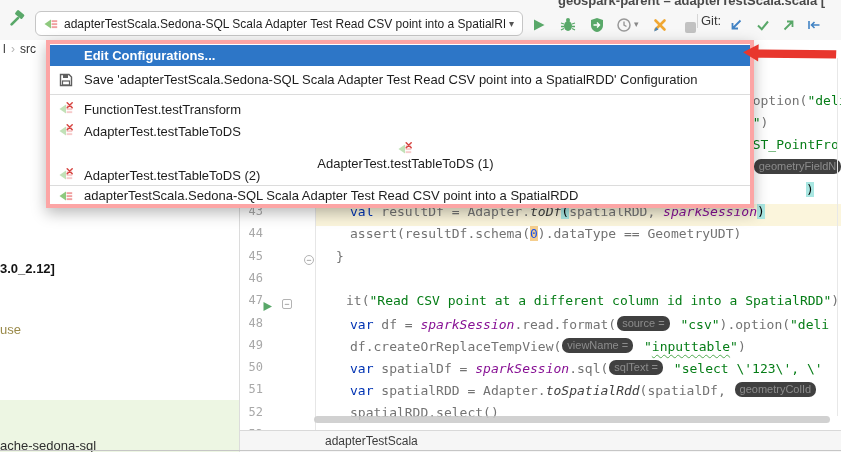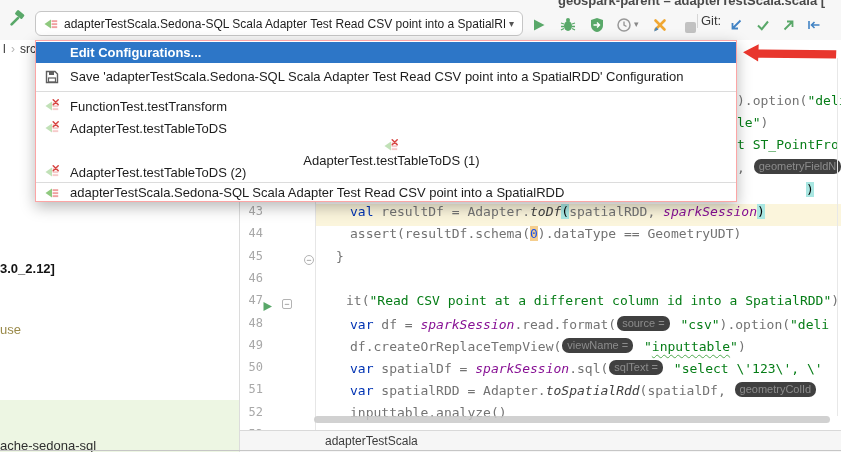--- a/index.html
+++ b/index.html
@@ -48,22 +48,22 @@
   .g-play{position:absolute;width:11px;height:11px;}
   .g-fold{position:absolute;width:10px;height:10px;box-sizing:border-box;border:1px solid #b3b3b3;
           color:#7a7a7a;font:9px "Liberation Sans",sans-serif;line-height:8px;text-align:center;background:#fff;}
   .g-fold.circle{border-radius:50%;}
   .g-fold.square{border-radius:2px;}
   #hscroll{position:absolute;left:74px;top:358px;width:516px;height:7px;border-radius:4px;background:#c9c9c9;opacity:.85;}
   #vtrack{position:absolute;right:3px;top:0;width:1px;height:358px;background:#e8e8e8;}
   #ed-breadcrumb{position:absolute;left:0;top:372px;right:0;height:22px;background:#f6f6f6;border-top:1px solid #d9d9d9;}
   #ed-breadcrumb span{position:absolute;left:85px;top:3px;font-size:12px;color:#3c3c3c;}
   
-  #menu{position:absolute;left:35px;top:40px;width:700px;height:160px;background:#fff;
-        border:1px solid #fca5a5;box-shadow:0 5px 14px rgba(0,0,0,.28);z-index:10;}
+  #menu{position:absolute;left:46px;top:40px;width:700px;height:160px;background:#fff;
+        border:4px solid #fca5a5;box-shadow:0 5px 14px rgba(0,0,0,.28);z-index:10;}
   .menu-item{position:absolute;left:0;right:0;display:flex;align-items:center;font-size:13px;color:#1d1d1d;}
   .menu-item.selected{background:#2D76C7;color:#fff;font-weight:700;}
   .mi-icon{width:14px;height:14px;margin-left:9px;flex:0 0 14px;}
   .mi-label{margin-left:11px;white-space:nowrap;}
   .menu-sep{position:absolute;left:0;right:0;height:1px;background:#dcdcdc;}
   
   #red-arrow{position:absolute;left:742px;top:42px;z-index:30;transform:rotate(2deg);}
   #bottom-line{position:absolute;left:0;top:450px;width:841px;height:1px;background:#c6c6c6;z-index:25;}
 </style>
 </head>
@@ -188,21 +188,21 @@
         <div class="code-line" style="top: 235.2px; left: 106px;"><span class="tok-id">it(</span><span class="tok-str">"Read CSV point at a different column id into a SpatialRDD"</span><span class="tok-id">)</span></div>
         <div class="line-num" style="top: 257.5px;">48</div>
         <div class="code-line" style="top: 257.5px; left: 110px;"><span class="tok-kw">var </span><span class="tok-id">df = </span><span class="tok-fld">sparkSession</span><span class="tok-id">.read.format(</span><span class="tok-hint">source =</span><span class="tok-str"> "csv"</span><span class="tok-id">).option(</span><span class="tok-str">"deli</span></div>
         <div class="line-num" style="top: 279.8px;">49</div>
         <div class="code-line" style="top: 279.8px; left: 110px;"><span class="tok-id">df.createOrReplaceTempView(</span><span class="tok-hint">viewName =</span><span class="tok-str"> "</span><span class="tok-typo">inputtable</span><span class="tok-str">"</span><span class="tok-id">)</span></div>
         <div class="line-num" style="top: 302.1px;">50</div>
         <div class="code-line" style="top: 302.1px; left: 110px;"><span class="tok-kw">var </span><span class="tok-id">spatialDf = </span><span class="tok-fld">sparkSession</span><span class="tok-id">.sql(</span><span class="tok-hint">sqlText =</span><span class="tok-str"> "select \'123\', \'</span></div>
         <div class="line-num" style="top: 324.4px; text-align: right;">51</div>
         <div class="code-line" style="top: 324.4px; left: 110px;"><span class="tok-kw">var </span><span class="tok-id">spatialRDD = Adapter.</span><span class="tok-mi">toSpatialRdd</span><span class="tok-id">(spatialDf, </span><span class="tok-hint">geometryColId</span></div>
         <div class="line-num" style="top: 346.7px;">52</div>
-        <div class="code-line" style="top: 346.7px; left: 110px;"><span class="tok-id">inputtable.analyze()</span></div>
+        <div class="code-line" style="top: 346.7px; left: 110px;"><span class="tok-id">spatialRDD.select()</span></div>
         <div class="line-num" style="top: 369px;">53</div>
         <div class="code-line" style="top: 369px; left: 76px;"></div>
         <div class="code-frag" style="top: 34.5px; left: 497px; width: 104px;"><span class="tok-id">).option(</span><span class="tok-str">"deli</span></div>
         <div class="code-frag" style="top: 56.8px; left: 497px; width: 104px;"><span class="tok-str">le"</span><span class="tok-id">)</span></div>
         <div class="code-frag" style="top: 79.1px; left: 497px; width: 104px;"><span class="tok-str">t ST_PointFro</span></div>
         <div class="code-frag" style="top: 101.4px; left: 497px; width: 104px;"><span class="tok-id">, </span><span class="tok-hint">geometryFieldN</span></div>
         <div class="code-frag" style="top: 123.7px; left: 566px; width: 35px;"><span class="tok-teal">)</span></div>
       </div>
     <div id="gutter-line"></div>
     <div id="hscroll"></div>

